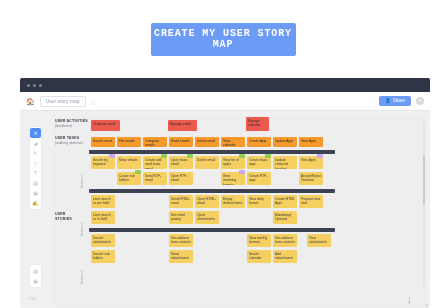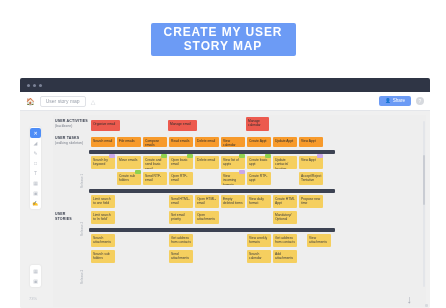--- a/index.html
+++ b/index.html
@@ -9,23 +9,23 @@
     font-family:"Liberation Sans",sans-serif;
     overflow:hidden;
   }
   
   .cta-wrap{
     height:78px;display:flex;align-items:center;justify-content:center;
     background:#ffffff;
   }
   .cta-button{
     background:#6c9bf5;color:#fff;border:none;
-    font-size:12px;font-weight:bold;letter-spacing:.9px;
+    font-size:10px;font-weight:bold;letter-spacing:.9px;
     padding:0;width:145px;height:33px;border-radius:2px;
-    font-family:Liberation Sans, sans-serif;cursor:pointer;
+    font-family:Liberation Mono, monospace;cursor:pointer;
     display:flex;align-items:center;justify-content:center;
   }
   
   .app-window{
     position:absolute;left:20px;top:78px;width:410px;height:230px;
     background:#f0f0f0;border-radius:2px;overflow:hidden;
   }
   .titlebar{
     height:14px;background:#2f3545;display:flex;align-items:center;
     padding-left:7px;gap:3px;

